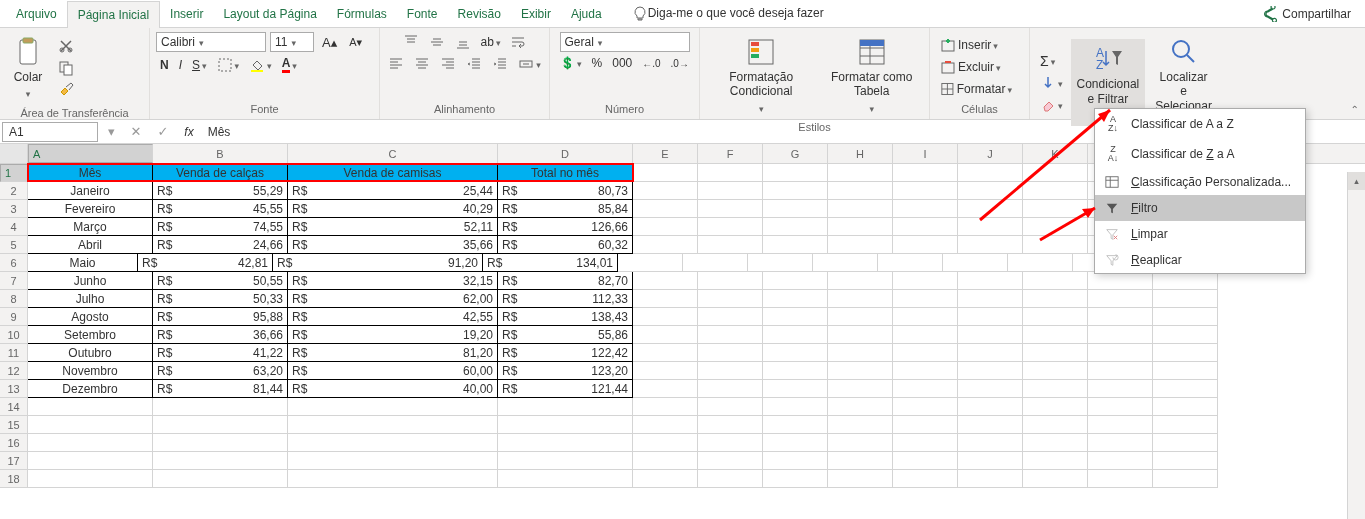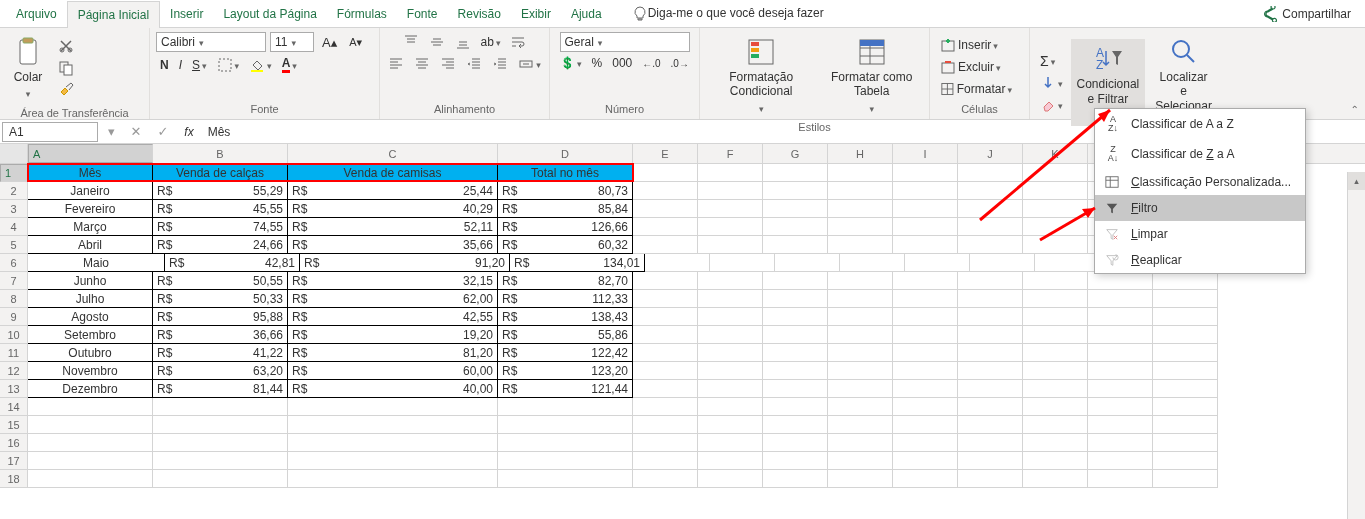--- a/index.html
+++ b/index.html
@@ -540,21 +540,21 @@
         <div class="cell" style="width: 65px;"></div>
         <div class="cell" style="width: 65px;"></div>
         <div class="cell" style="width: 65px;"></div>
         <div class="cell" style="width: 65px;"></div>
         <div class="cell" style="width: 65px;"></div>
         <div class="cell" style="width: 65px;"></div>
         <div class="cell" style="width: 65px;"></div>
         <div class="cell" style="width: 65px;"></div>
       </div>
       <div class="row">
-        <div class="cell datacell" style="width: 137px; text-align: center;">Maio</div>
+        <div class="cell datacell" style="width: 110px; text-align: center;">Maio</div>
         <div class="cell datacell" style="width: 135px;">
           <div class="cur">
             <span>R$</span>
             <span>42,81</span>
           </div>
         </div>
         <div class="cell datacell" style="width: 210px;">
           <div class="cur">
             <span>R$</span>
             <span>91,20</span>

